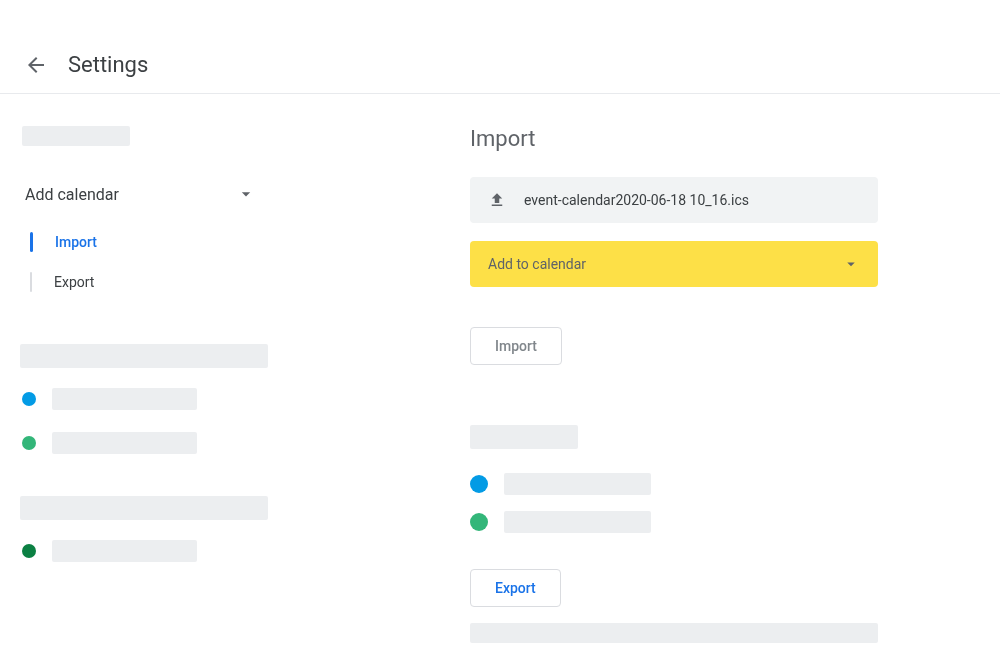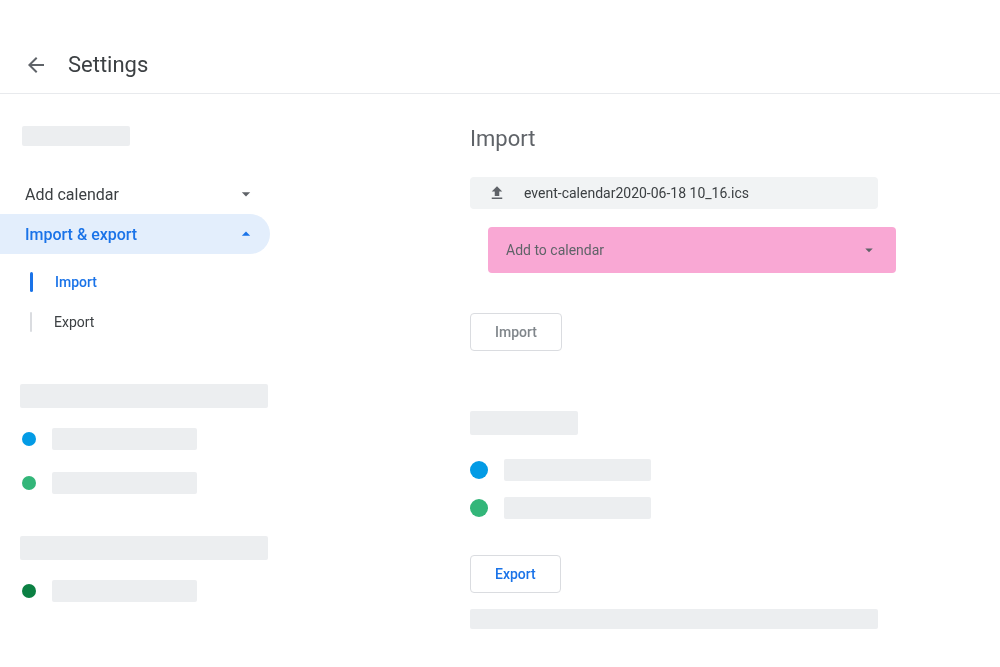--- a/index.html
+++ b/index.html
@@ -142,47 +142,46 @@
     }
     .section-title {
       font-size: 22px;
       font-weight: 400;
       color: #5f6368;
       margin-bottom: 26px;
     }
     .file-box {
       background: #f1f3f4;
       border-radius: 4px;
-      padding: 7px 18px;
+      padding: 14px 18px;
       display: flex;
       align-items: center;
       gap: 18px;
       width: 408px;
       cursor: pointer;
       margin-bottom: 18px;
     }
     .upload-icon {
       width: 18px;
       height: 18px;
     }
     .file-name {
       font-size: 14px;
       color: #3c4043;
     }
     .select-box {
-      background: #f9a8d4;
+      background: #fde047;
       border-radius: 4px;
       padding: 14px 18px;
       display: flex;
       align-items: center;
       justify-content: space-between;
       width: 408px;
       cursor: pointer;
       margin-bottom: 40px;
-      margin-left: 18px;
     }
     .select-label {
       font-size: 14px;
       color: #5f6368;
     }
     .dropdown-arrow {
       width: 18px;
       height: 18px;
     }
     .btn {
@@ -251,28 +250,20 @@
 
     <div class="sidebar-expandable">
       <span>Add calendar</span>
       <span class="chevron">
         <svg width="20" height="20" viewBox="0 0 24 24" fill="#5f6368">
           <path d="M7 10l5 5 5-5z"></path>
         </svg>
       </span>
     </div>
 
-    <div class="sidebar-expandable active">
-      <span>Import &amp; export</span>
-      <span class="chevron">
-        <svg width="20" height="20" viewBox="0 0 24 24" fill="#1a73e8">
-          <path d="M7 14l5-5 5 5z"></path>
-        </svg>
-      </span>
-    </div>
 
     <div class="sub-items">
       <div class="sub-item active">
         <div class="sub-item-marker"></div>
         <span>Import</span>
       </div>
       <div class="sub-item">
         <div class="sub-item-marker"></div>
         <span>Export</span>
       </div>

